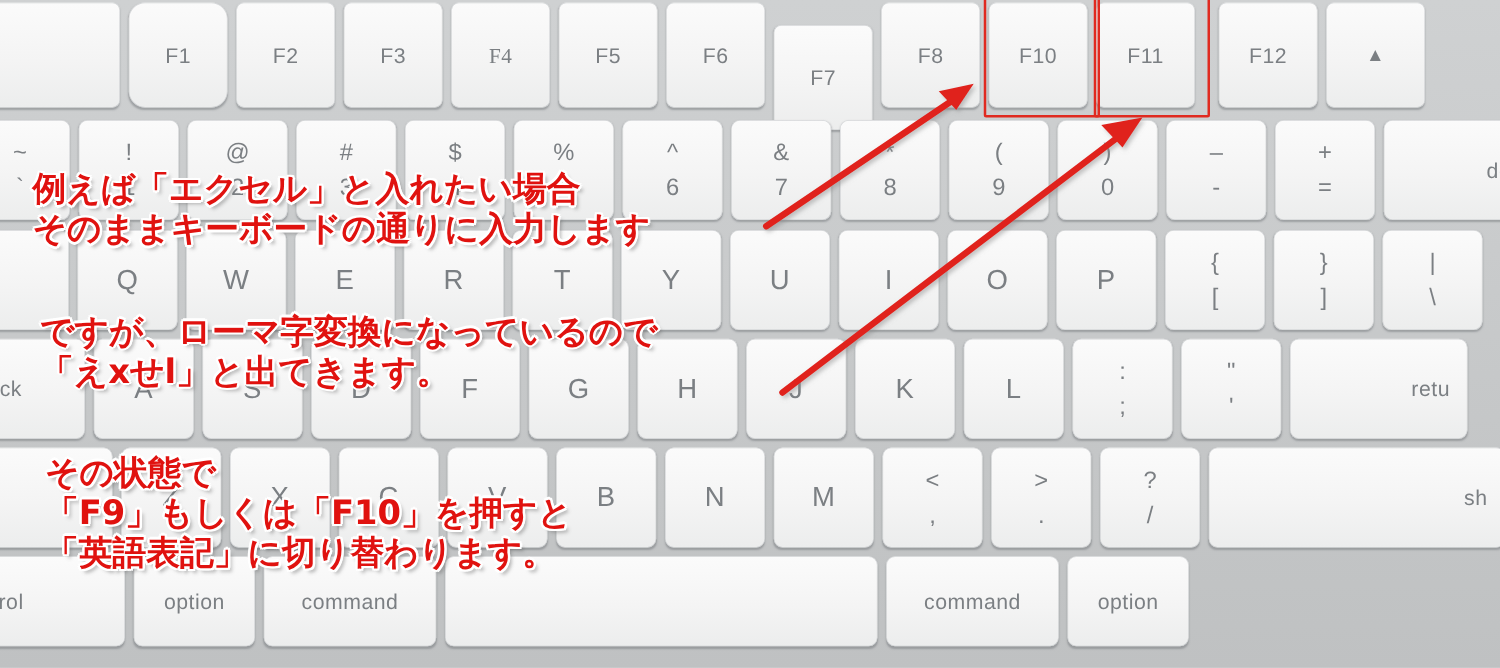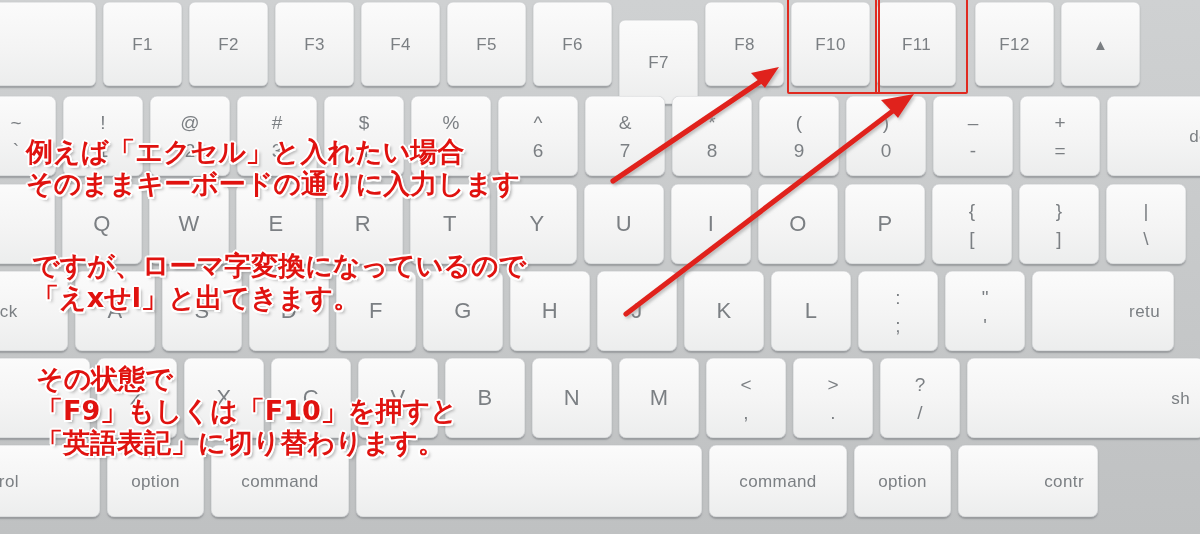--- a/index.html
+++ b/index.html
@@ -72,30 +72,30 @@
 <body>
 
 <div id="stage">
 
   <div class="kb">
 
     <div class="krow" id="row-fn" style="top:2px;left:-42px;gap:7px;">
       <div class="key fn wl" style="width:138px;height:84px;">
         
       </div>
-      <div class="key fn" style="width:79px;height:84px;">
+      <div class="key fn" style="width:79px;height:84px;border-radius:13px;">
         <span class="klabel">F1</span>
         </div>
       <div class="key fn" style="width:79px;height:84px;">
         <span class="klabel">F2</span>
         </div>
       <div class="key fn" style="width:79px;height:84px;">
         <span class="klabel">F3</span>
         </div>
-      <div class="key fn" style="width:79px;height:84px;">
+      <div class="key fn" style="width:79px;height:84px;font-family:Liberation Serif, serif;">
         <span class="klabel">F4</span>
         </div>
       <div class="key fn" style="width:79px;height:84px;align-items:center;">
         <span class="klabel">F5</span>
         </div>
       <div class="key fn" style="width:79px;height:84px;">
         <span class="klabel">F6</span>
         </div>
       <div class="key fn" style="width:79px;height:84px;margin-top:18px;">
         <span class="klabel">F7</span>
@@ -360,23 +360,20 @@
         <span class="klabel">command</span>
         </div>
       <div class="key" style="width:346px;height:72px;">
         <span class="klabel"></span>
         </div>
       <div class="key" style="width:138px;height:72px;">
         <span class="klabel">command</span>
         </div>
       <div class="key" style="width:97px;height:72px;">
         <span class="klabel">option</span>
-        </div>
-      <div class="key wr" style="width:140px;height:72px;">
-        <span class="klabel">contr</span>
         </div>
     </div>
   </div>
 
   <div class="hl" style="left:787px;top:-4px;width:89px;height:94px;"></div>
   <div class="hl" style="left:875px;top:-4px;width:89px;height:94px;"></div>
 
   <svg class="arrows" viewBox="0 0 1200 534">
     <defs>
       <filter id="softsh" x="-30%" y="-30%" width="170%" height="170%">

